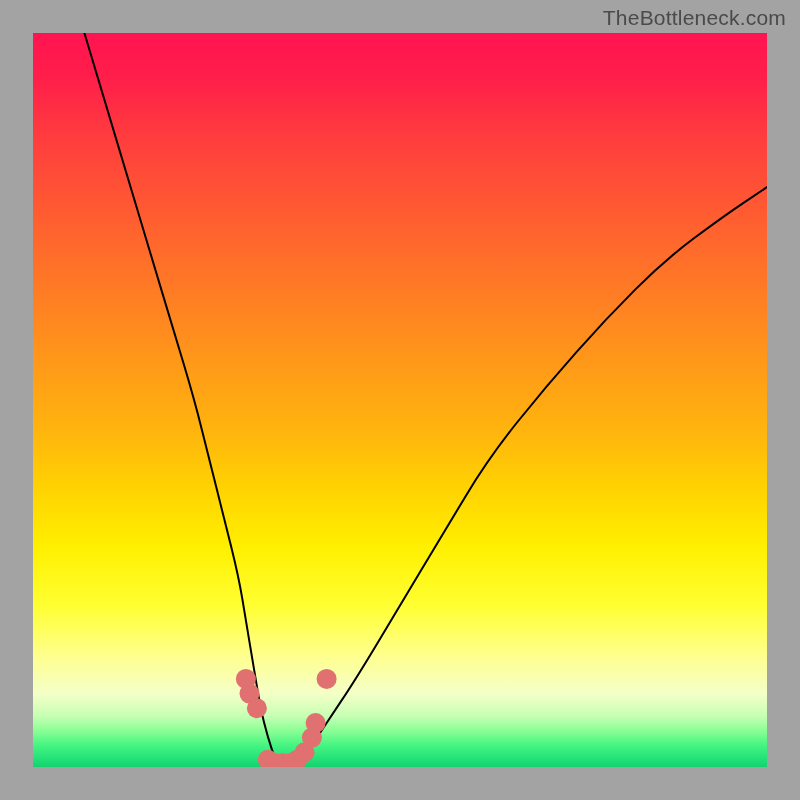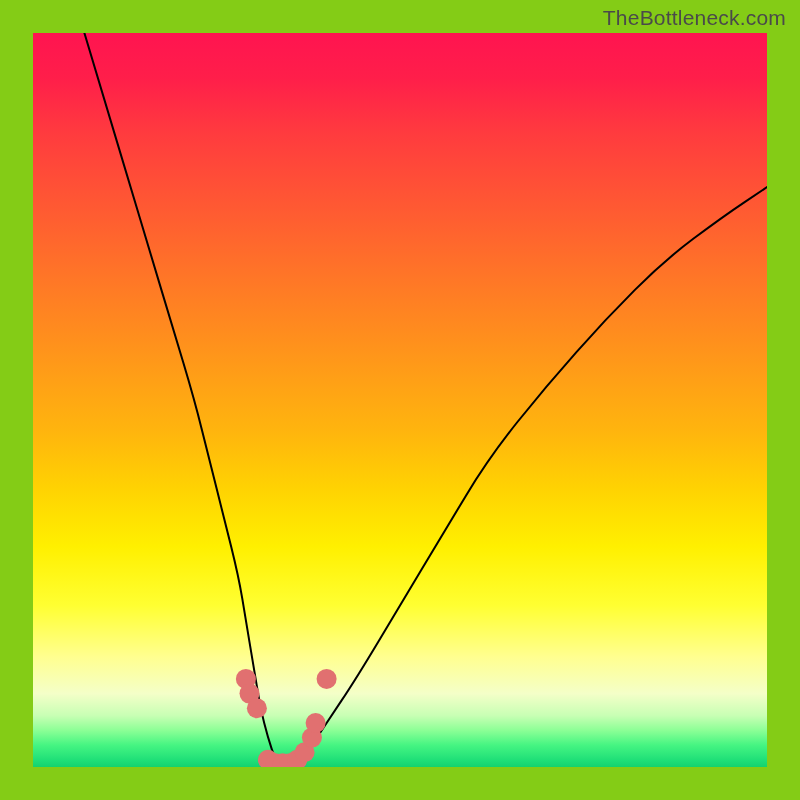--- a/index.html
+++ b/index.html
@@ -10,21 +10,21 @@
     overflow: hidden;
     background: #000;
     font-family: Arial, Helvetica, sans-serif;
   }
   .frame {
     position: absolute;
     left: 0;
     top: 0;
     width: 800px;
     height: 800px;
-    background: #84cc16;
+    background: #a3a3a3;
   }
   .plot {
     position: absolute;
     left: 33px;
     top: 33px;
     width: 734px;
     height: 734px;
     
     background: linear-gradient(to bottom,
       #ff1450 0%,

